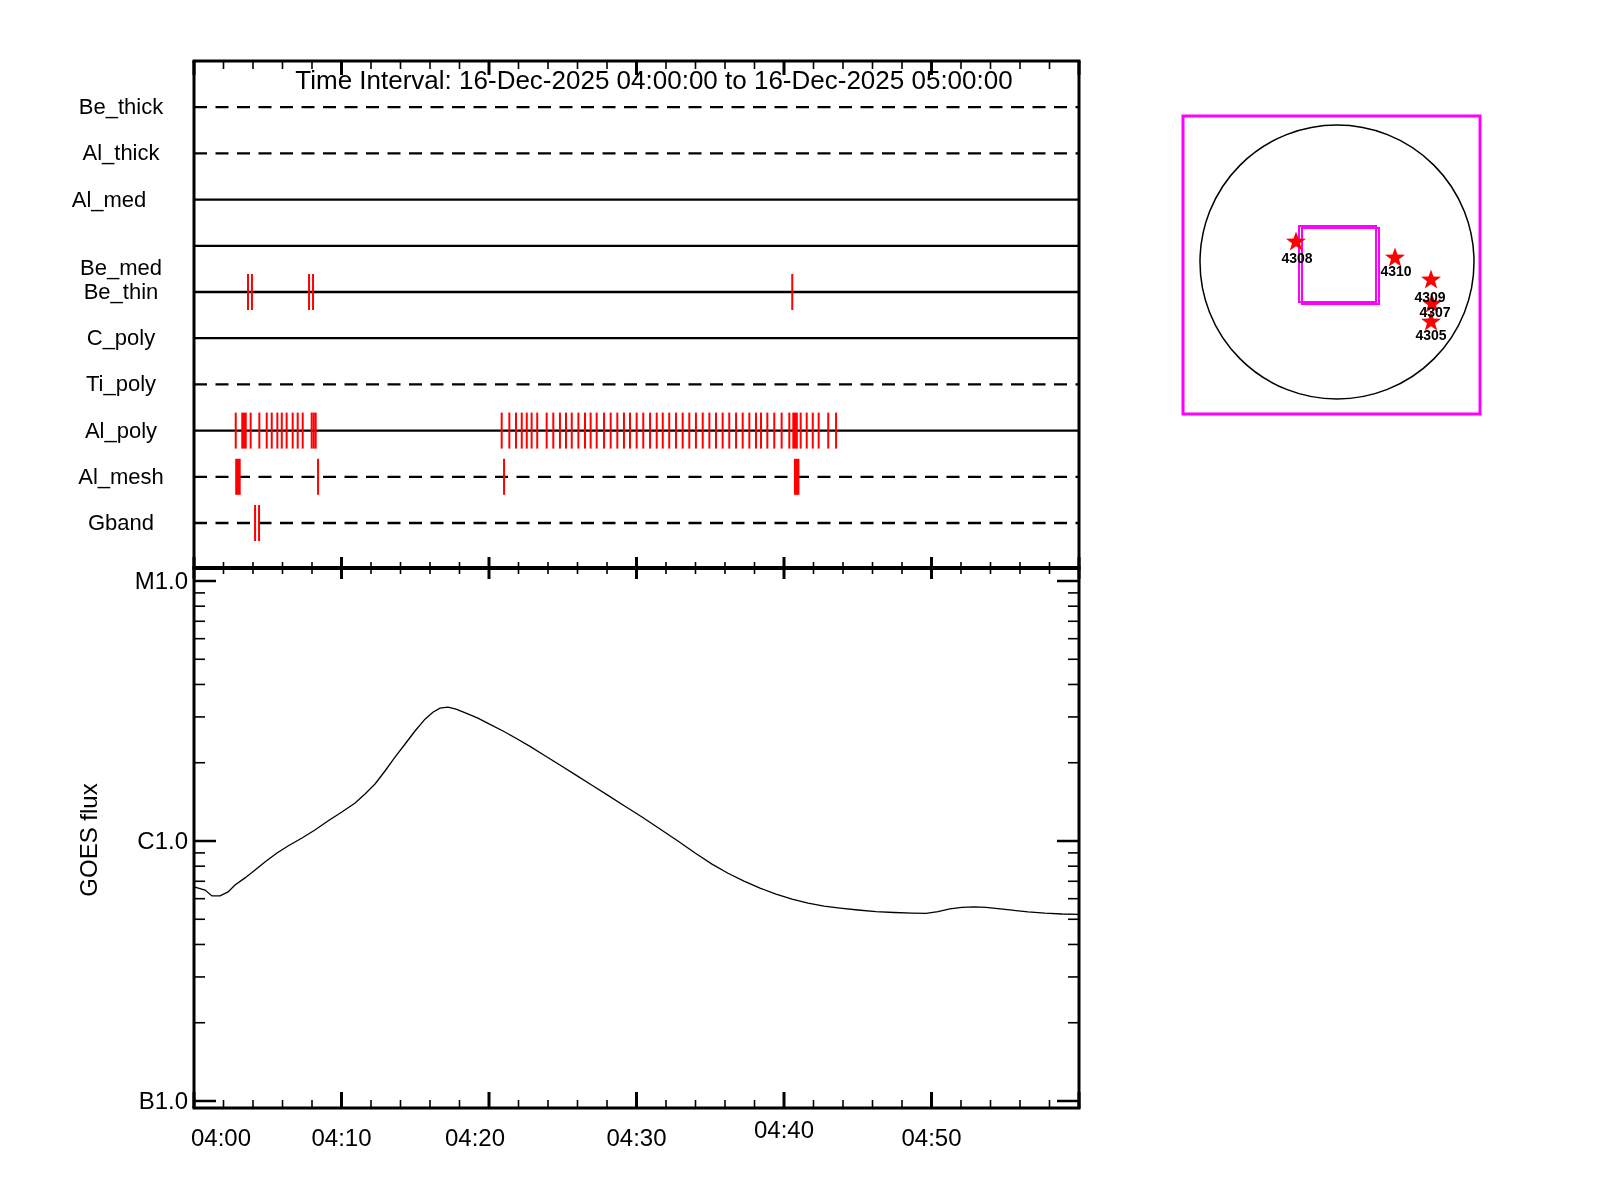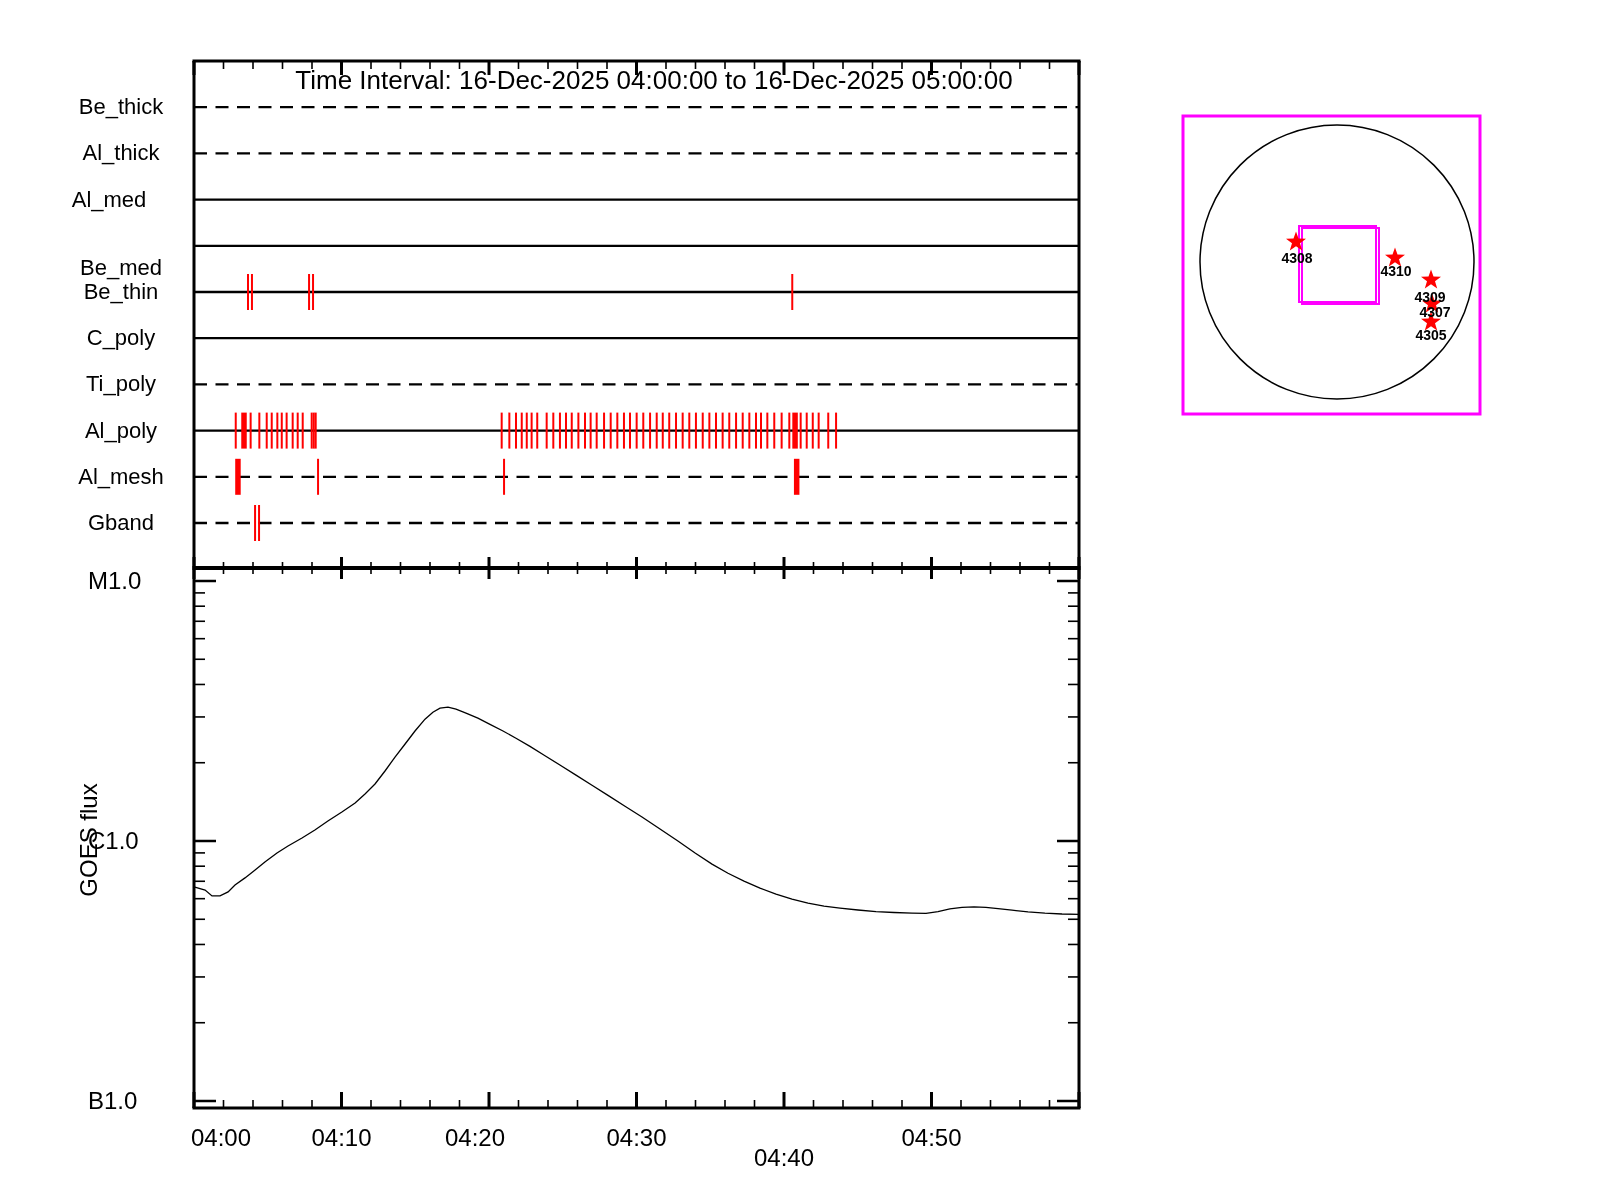--- a/index.html
+++ b/index.html
@@ -2,21 +2,21 @@
 <html><head>
 <meta charset="utf-8">
 <style>
   html,body{margin:0;padding:0;background:#ffffff;}
   #frame{position:relative;width:1600px;height:1200px;background:#ffffff;overflow:hidden;
          font-family:"Liberation Sans","DejaVu Sans",sans-serif;color:#000;}
   #plot-svg{position:absolute;left:0;top:0;}
   .abs{position:absolute;line-height:1;white-space:nowrap;}
   .title{font-size:26px;letter-spacing:0px;}
   .rowlab{font-size:22px;text-align:center;width:130px;}
-  .ylab{font-size:24px;text-align:left;width:100px;}
+  .ylab{font-size:24px;text-align:right;width:100px;}
   .xlab{font-size:24px;}
   .goesflux{font-size:24px;}
   .arlab{font-size:14px;font-weight:bold;}
 </style>
 </head>
 <body>
 
 <div id="frame">
   <svg id="plot-svg" width="1600" height="1200" viewBox="0 0 1600 1200">
       <line x1="194" x2="1079" y1="107.2" y2="107.2" stroke="#000000" stroke-width="2.3" stroke-dasharray="13 8.5"></line>
@@ -272,21 +272,21 @@
   <div id="goes-y-labels">
       <div class="abs ylab" style="left:88px;top:581px;transform:translateY(-50%);">M1.0</div>
       <div class="abs ylab" style="left:88px;top:841px;transform:translateY(-50%);">C1.0</div>
       <div class="abs ylab" style="left:88px;top:1101px;transform:translateY(-50%);">B1.0</div>
     </div>
   <div id="x-labels">
       <div class="abs xlab" style="left:194px;top:1126px;transform:translateX(-50%);margin-left:27px;">04:00</div>
       <div class="abs xlab" style="left:341.5px;top:1126px;transform:translateX(-50%);">04:10</div>
       <div class="abs xlab" style="left:475px;top:1126px;transform:translateX(-50%);">04:20</div>
       <div class="abs xlab" style="left:636.5px;top:1126px;transform:translateX(-50%);">04:30</div>
-      <div class="abs xlab" style="left:784px;top:1146px;transform:translateX(-50%);">04:40</div>
+      <div class="abs xlab" style="left:784px;top:1118px;transform:translateX(-50%);">04:40</div>
       <div class="abs xlab" style="left:931.5px;top:1126px;transform:translateX(-50%);">04:50</div>
     </div>
 
   <div class="abs goesflux" style="left:89px;top:840px;transform:translate(-50%,-50%) rotate(-90deg);">GOES flux</div>
 
   <div id="ar-labels">
       <div class="abs arlab" style="left:1297px;top:258px;transform:translate(-50%,-50%);">4308</div>
       <div class="abs arlab" style="left:1396px;top:271px;transform:translate(-50%,-50%);">4310</div>
       <div class="abs arlab" style="left:1430px;top:297px;transform:translate(-50%,-50%);">4309</div>
       <div class="abs arlab" style="left:1435px;top:312px;transform:translate(-50%,-50%);">4307</div>

